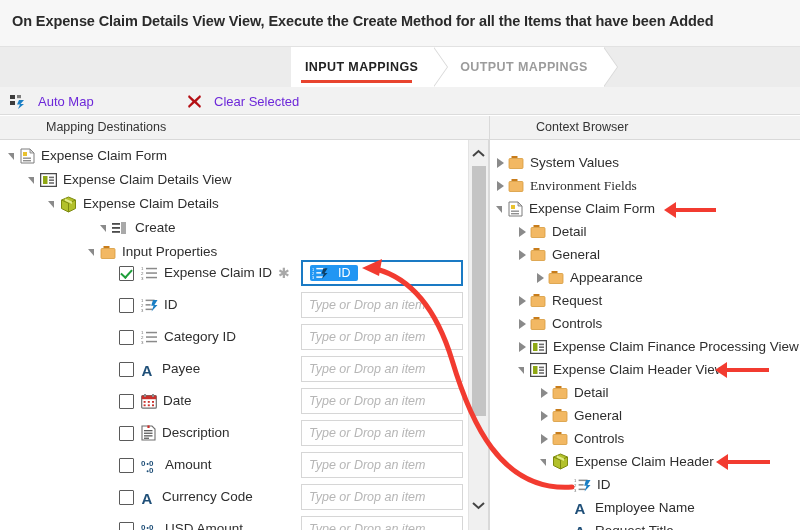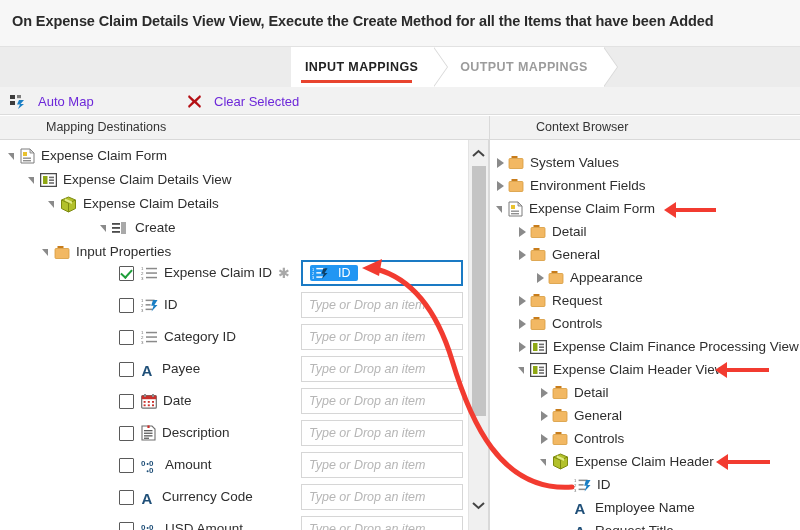--- a/index.html
+++ b/index.html
@@ -326,21 +326,21 @@
         <div class="lrow" style="top: 76px; padding-left: 98px;">
           <span class="expander open"></span>
           <span class="ico"><svg width="17" height="14" viewBox="0 0 17 14">
               <rect x="0" y="2" width="8" height="1.8" fill="#4b4b4b"></rect>
               <rect x="0" y="6" width="8" height="1.8" fill="#4b4b4b"></rect>
               <rect x="0" y="10" width="8" height="1.8" fill="#4b4b4b"></rect>
               <rect x="9" y="1" width="5" height="12" fill="#a9a9a9"></rect>
             </svg></span>
           <span class="rowlabel">Create</span>
         </div>
-        <div class="lrow" style="top: 100px; padding-left: 40px;">
+        <div class="lrow" style="top: 100px; padding-left: 86px;">
           <span class="expander open"></span>
           <span class="ico"><svg width="16" height="15" viewBox="0 0 16 15">
               <rect x="3.5" y="1" width="6" height="2.2" fill="#c87c1a"></rect>
               <rect x="1" y="3.5" width="14" height="10" rx="1" fill="#f2b863" stroke="#d79a3c" stroke-width="0.8"></rect>
             </svg></span>
           <span class="rowlabel">Input Properties</span>
         </div>
       </div>
     <div id="left-fields">
         <div class="frow" style="top: 118px; padding-left: 119px; width: 470px;">
@@ -505,21 +505,21 @@
   <div class="panel" id="panel-right">
     <div id="right-tree">
         <div class="rrow" style="top: 11px; padding-left: 4px;">
           <span class="expander closed"></span>
           <span class="ico"><svg width="16" height="15" viewBox="0 0 16 15">
               <rect x="3.5" y="1" width="6" height="2.2" fill="#c87c1a"></rect>
               <rect x="1" y="3.5" width="14" height="10" rx="1" fill="#f2b863" stroke="#d79a3c" stroke-width="0.8"></rect>
             </svg></span>
           <span class="rowlabel">System Values</span>
         </div>
-        <div class="rrow" style="top: 34px; padding-left: 4px;">
+        <div class="rrow" style="top: 34px; padding-left: 4px; font-family: Liberation Serif, serif;">
           <span class="expander closed"></span>
           <span class="ico"><svg width="16" height="15" viewBox="0 0 16 15">
               <rect x="3.5" y="1" width="6" height="2.2" fill="#c87c1a"></rect>
               <rect x="1" y="3.5" width="14" height="10" rx="1" fill="#f2b863" stroke="#d79a3c" stroke-width="0.8"></rect>
             </svg></span>
           <span class="rowlabel">Environment Fields</span>
         </div>
         <div class="rrow" style="top: 57px; padding-left: 4px;">
           <span class="expander open"></span>
           <span class="ico"><svg width="15" height="16" viewBox="0 0 15 16">

